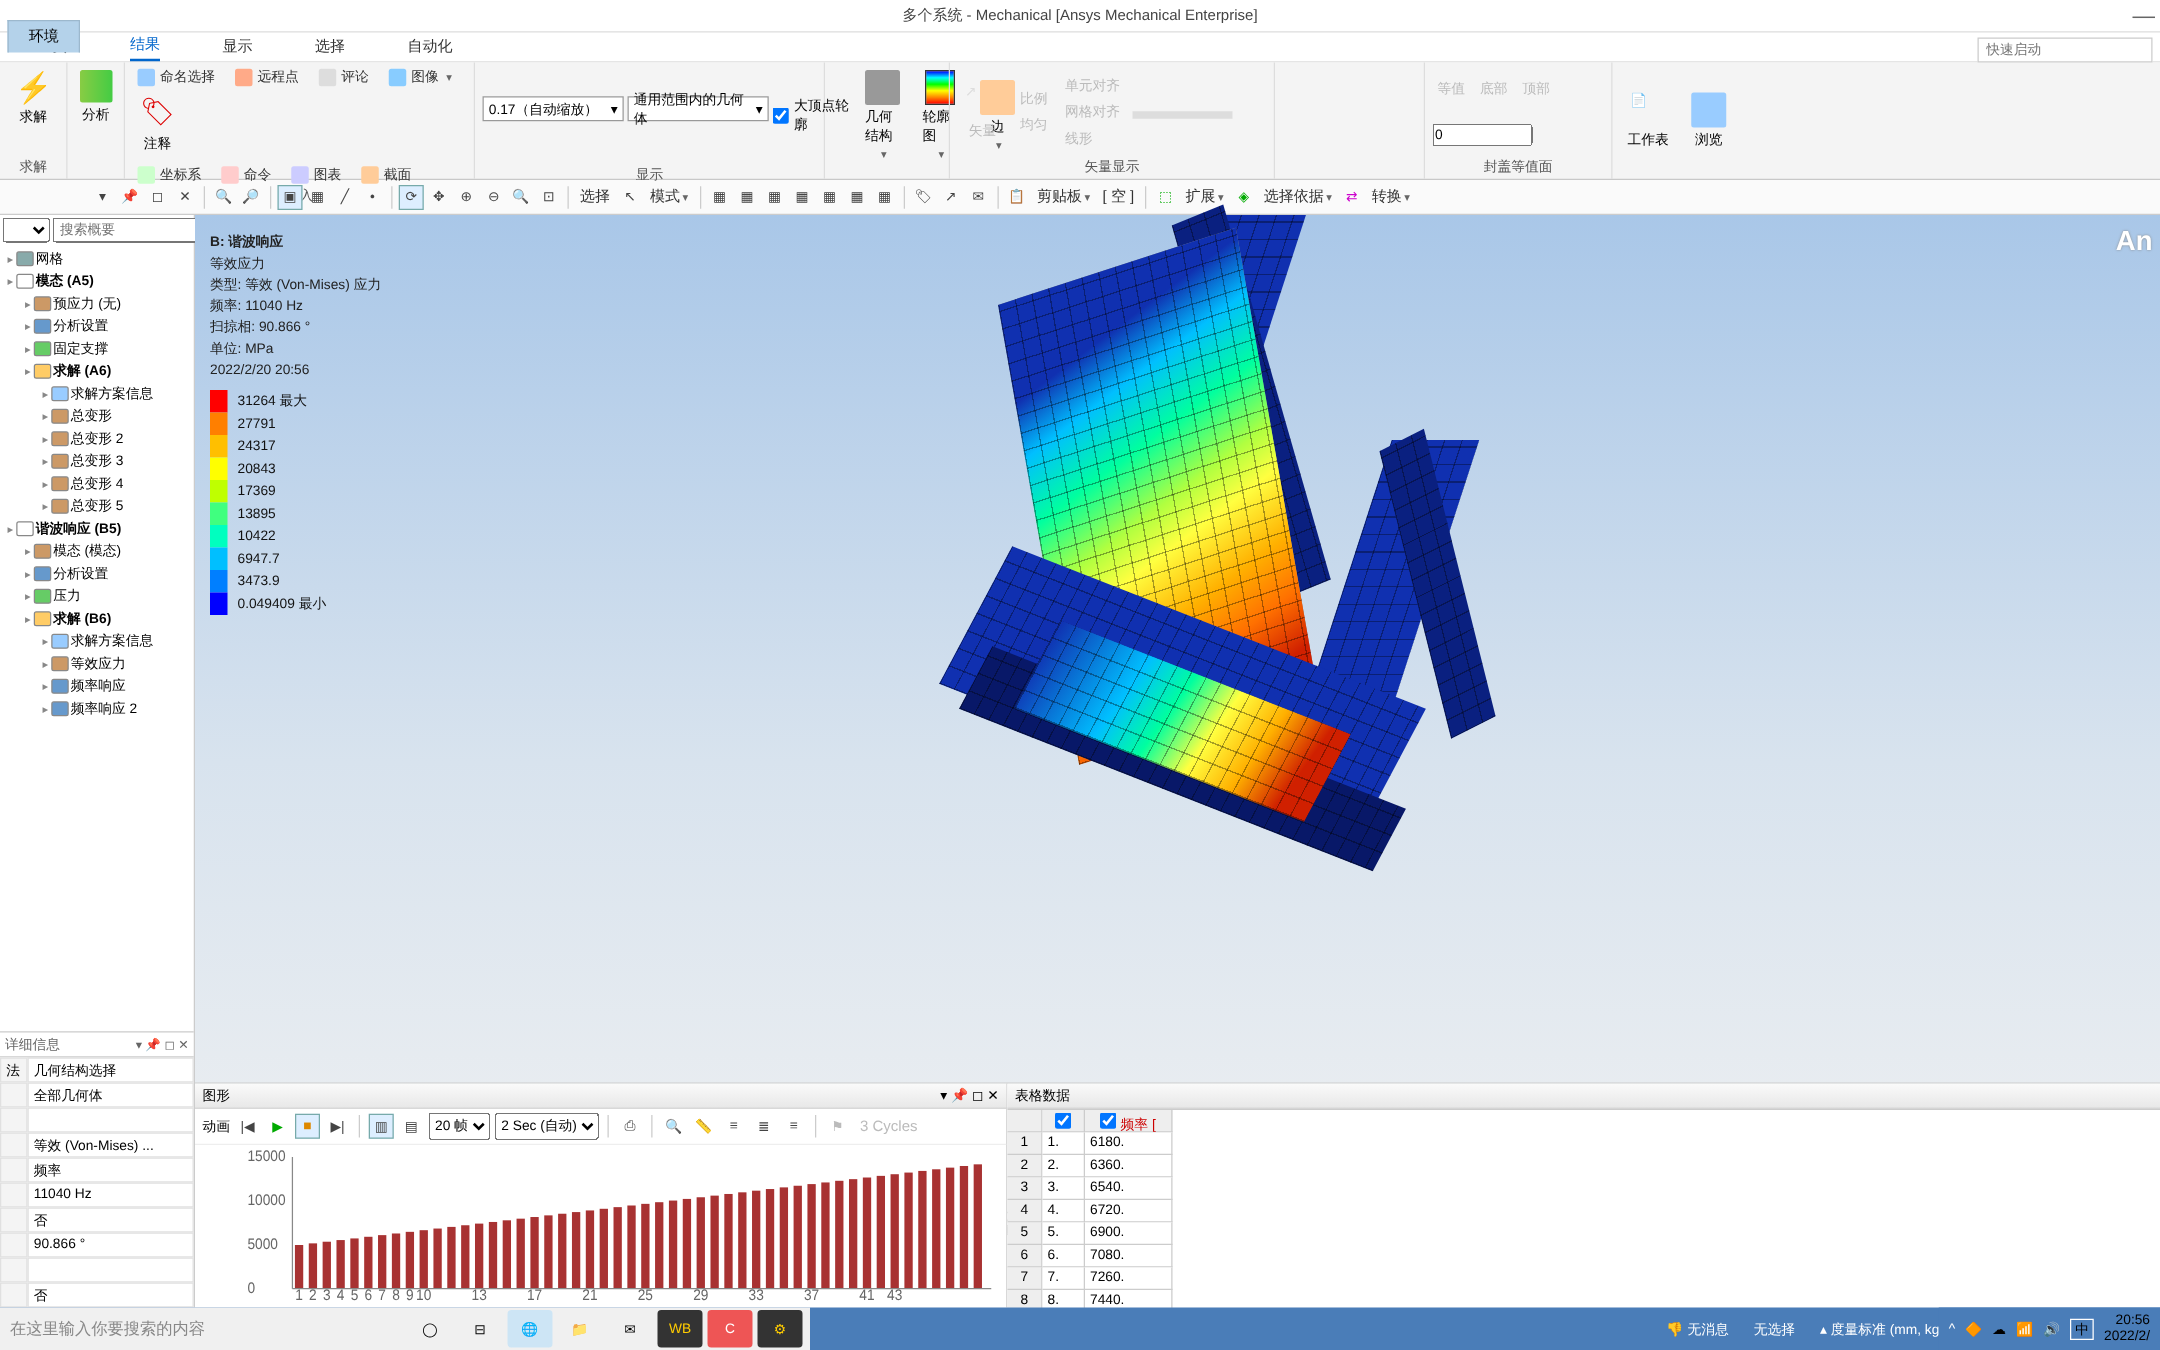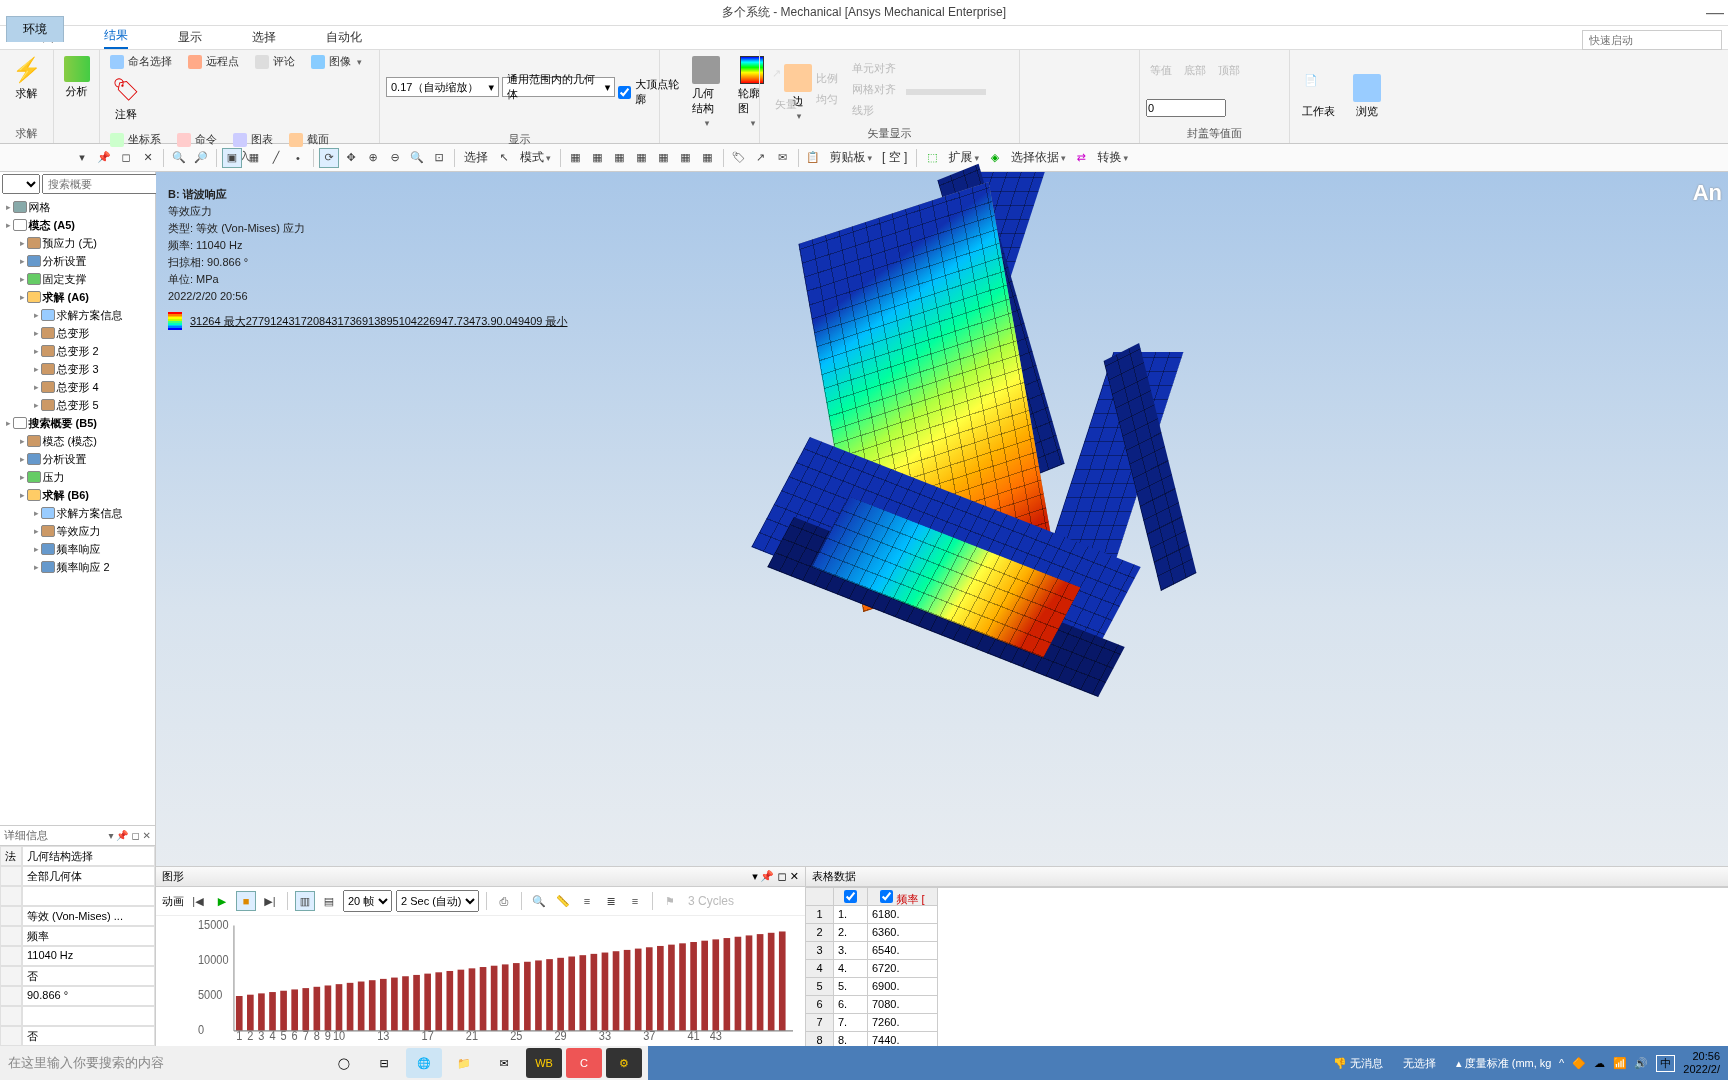--- a/index.html
+++ b/index.html
@@ -55,21 +55,21 @@
 .dgrid { display:grid; grid-template-columns:22px 1fr; }
 .dgrid div { border:1px solid #e0e0e0; padding:2px 4px; font-size:11px; height:20px; overflow:hidden; white-space:nowrap;}
 .dgrid .c1{ background:#f4f4f4;}
 
 
 .viewport { flex:1; position:relative; background:linear-gradient(#a9c7e8 0%,#d8e3ee 50%,#f2f2f2 100%);}
 .overlay { position:absolute; left:12px; top:14px; font-size:12px; color:#222; line-height:17px;}
 .legend { position:absolute; left:12px; top:140px; display:flex; gap:8px;}
 .legbar { width:14px; display:flex; flex-direction:column;}
 .legbar div{ flex:1;}
-.legtxt { display:flex; font-size:11px; color:#111;text-decoration:underline;}
+.legtxt { display:flex; flex-direction:column; font-size:11px; color:#111;}
 .legtxt span{ height:18px; line-height:18px;}
 .axis { position:absolute; right:10px; bottom:60px; width:80px; height:80px;}
 .highlight { position:absolute; right:280px; bottom:12px; width:80px; height:80px; border-radius:50%; background:radial-gradient(#fff8a0 10%,rgba(255,248,160,.5) 60%,transparent 80%);}
 .cursor-arrow { position:absolute; right:300px; bottom:40px; font-size:14px; color:#666;}
 .anlogo { position:absolute; right:6px; top:8px; font-size:22px; font-weight:bold; color:#fff; text-shadow:0 0 2px #888;}
 
 
 .botrow { position:absolute; left:156px; right:0; bottom:34px; height:180px; display:flex; border-top:1px solid #ccc;}
 .graphpane { flex:0 0 650px; border-right:1px solid #ccc; display:flex; flex-direction:column; background:#fff;}
 .tablepane { flex:1; display:flex; flex-direction:column; background:#fff;}
@@ -400,21 +400,21 @@
           <span>总变形 4</span>
         </div>
         <div class="tnode" style="padding-left: 34px;">
           <span style="color:#888;font-size:9px;">▸</span>
           <span class="tico sq" style="background:#c96;border:1px solid #888;"></span>
           <span>总变形 5</span>
         </div>
         <div class="tnode" style="padding-left: 6px;">
           <span style="color:#888;font-size:9px;">▸</span>
           <span class="tico sq" style="background:#fff;border:1px solid #888;"></span>
-          <span class="bold">搜索概要 (B5)</span>
+          <span class="bold">谐波响应 (B5)</span>
         </div>
         <div class="tnode" style="padding-left: 20px;">
           <span style="color:#888;font-size:9px;">▸</span>
           <span class="tico sq" style="background:#c96;border:1px solid #888;"></span>
           <span>模态 (模态)</span>
         </div>
         <div class="tnode" style="padding-left: 20px;">
           <span style="color:#888;font-size:9px;">▸</span>
           <span class="tico sq" style="background:#69c;border:1px solid #888;"></span>
           <span>分析设置</span>

